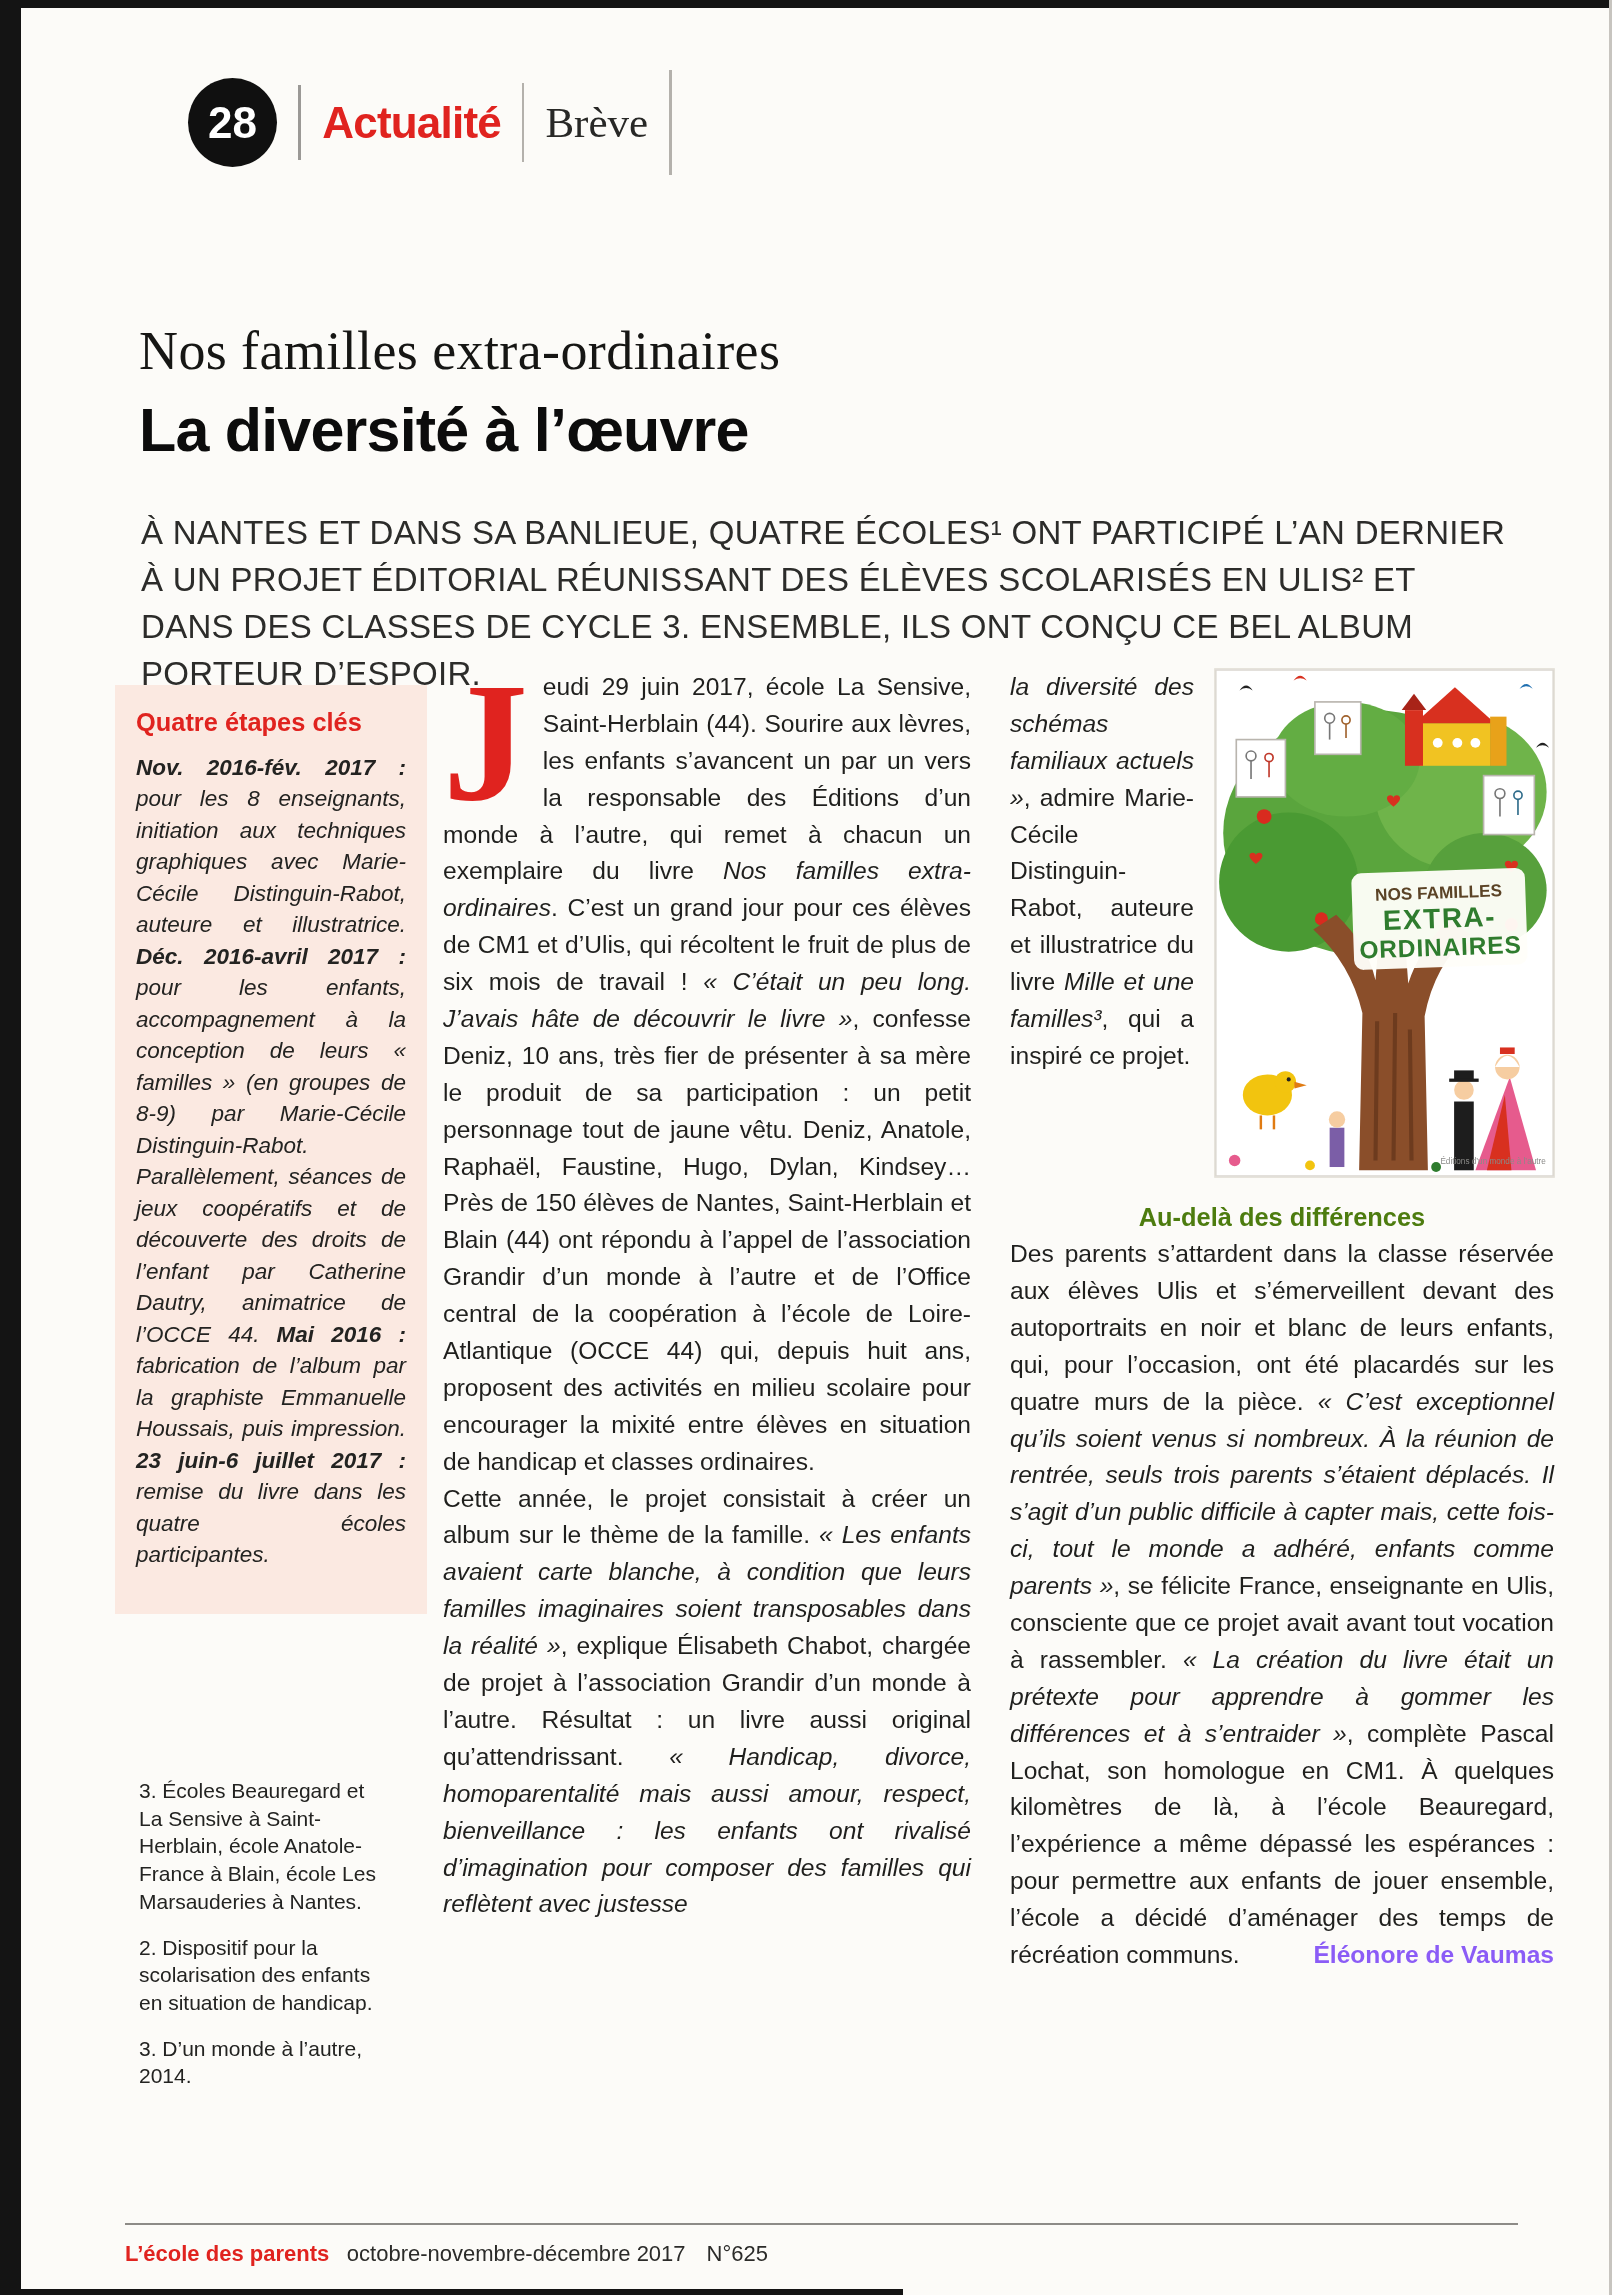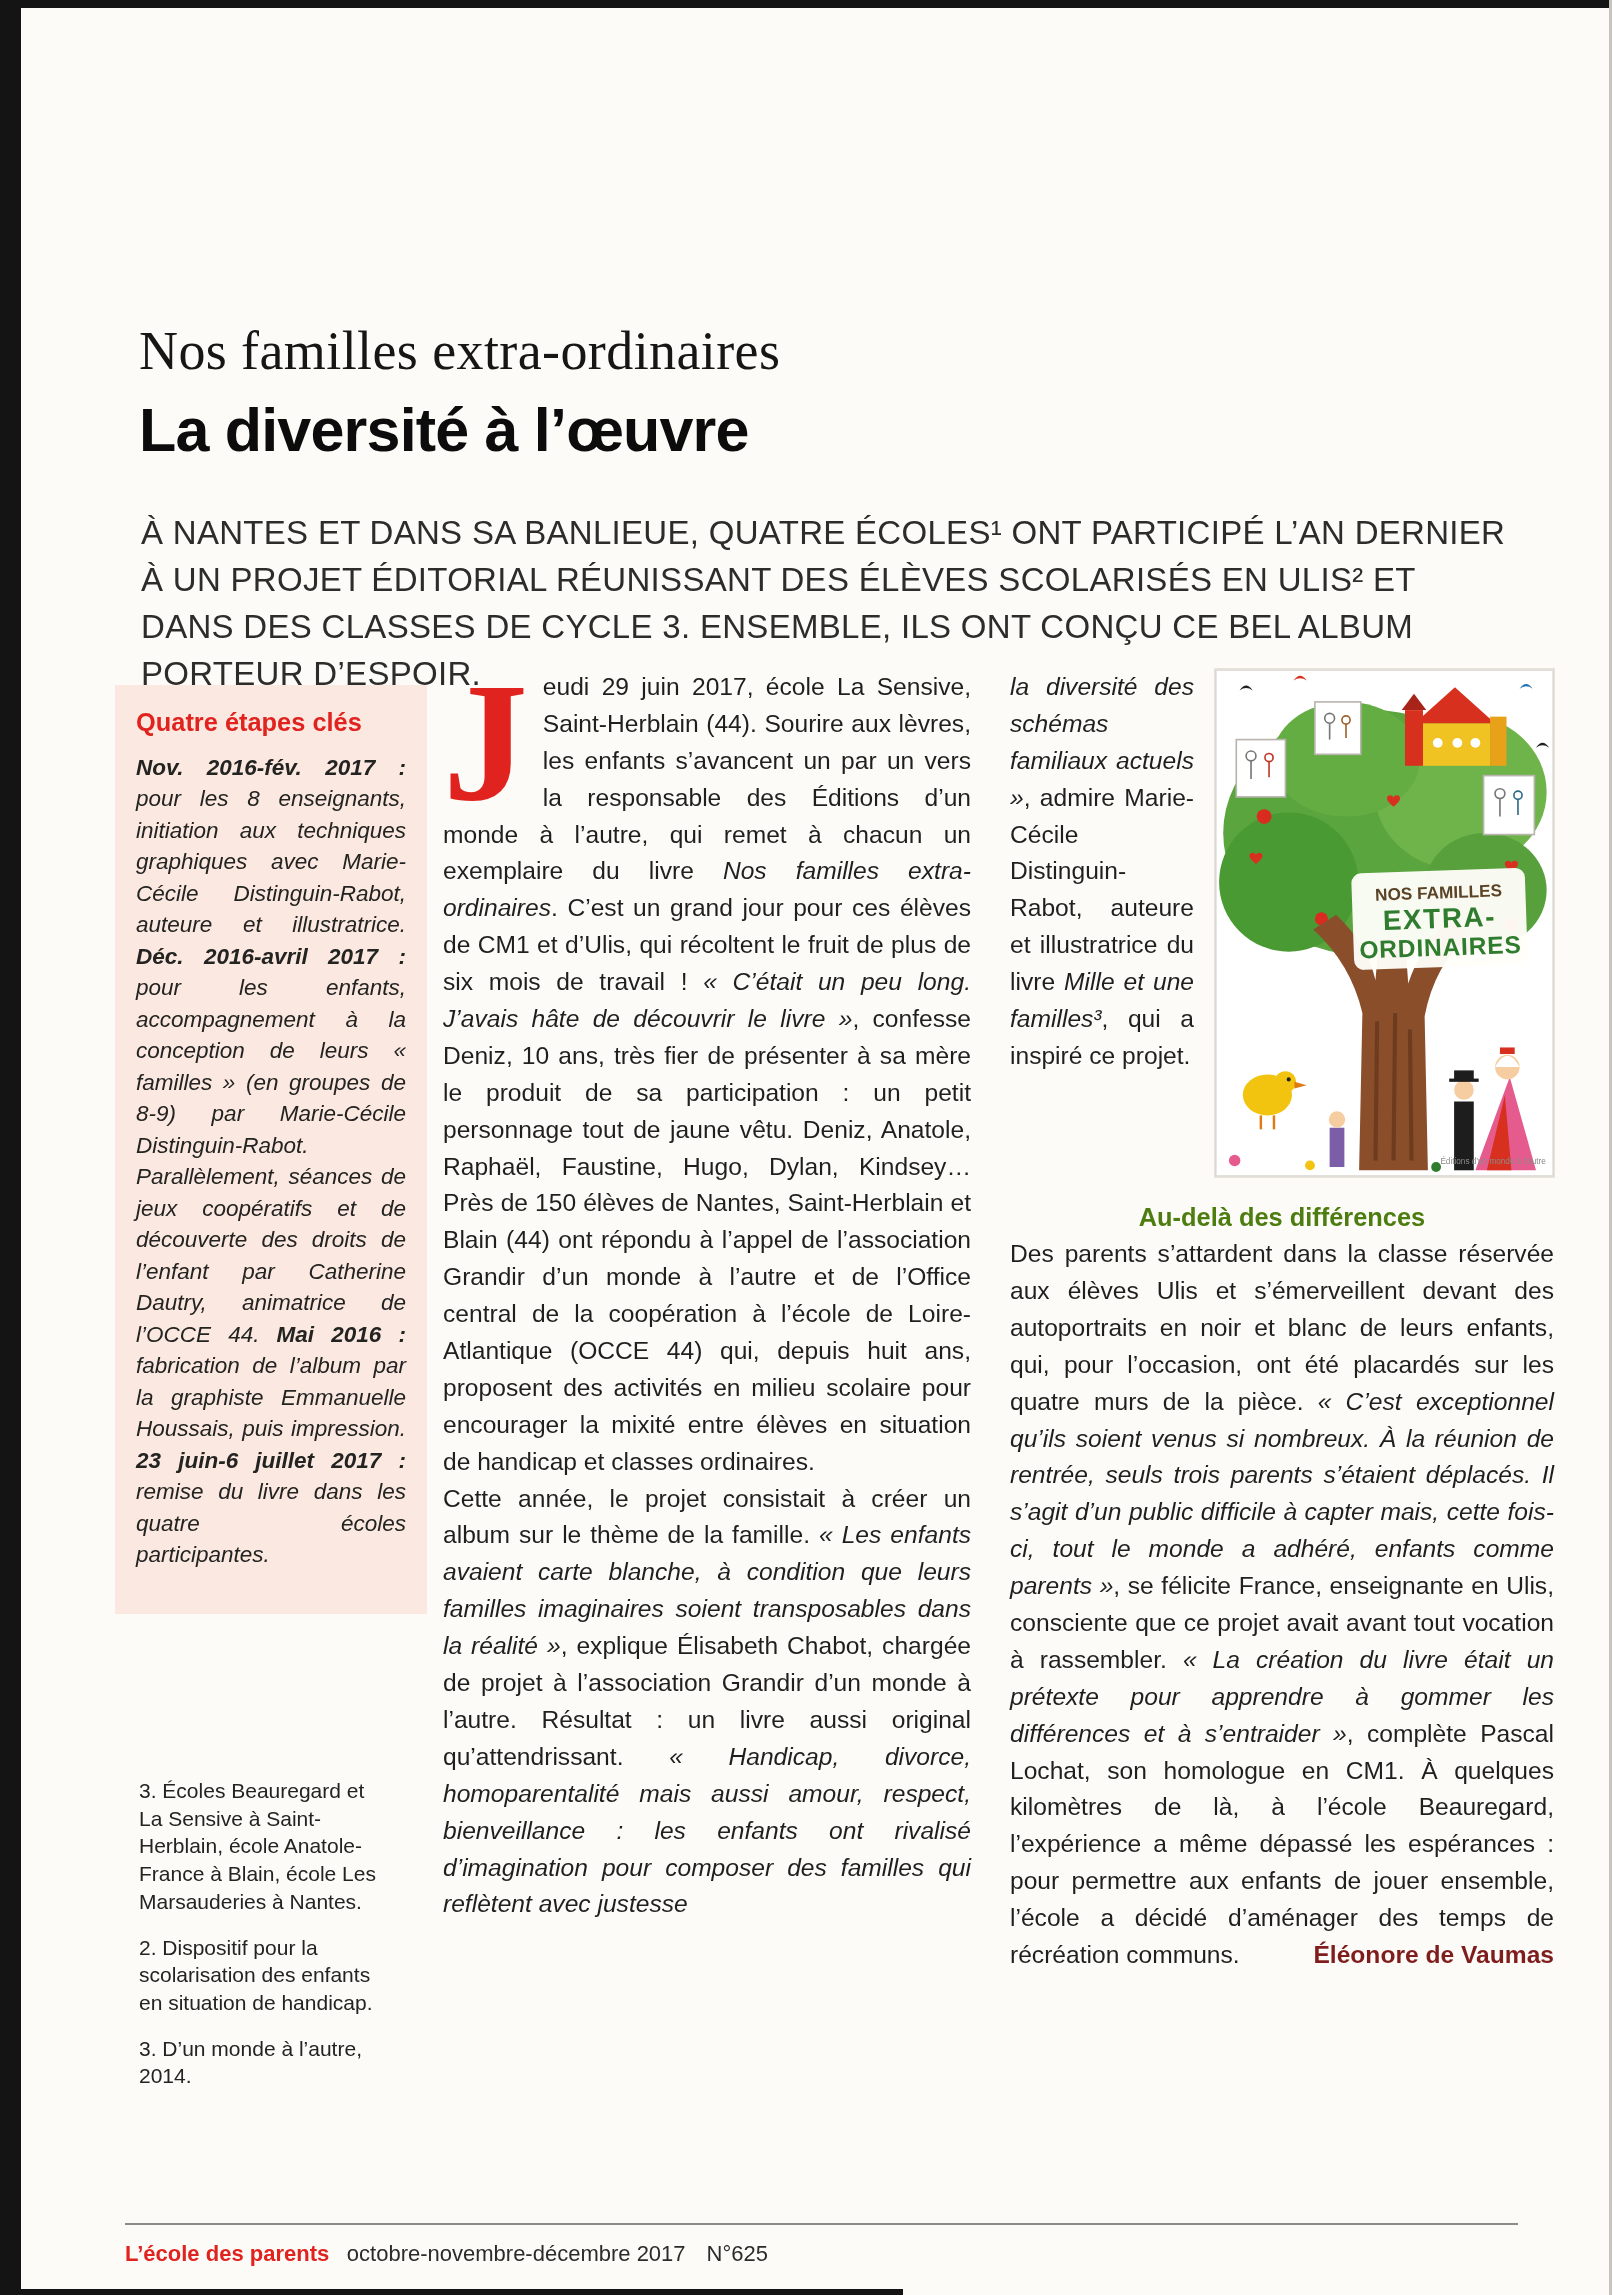--- a/index.html
+++ b/index.html
@@ -66,39 +66,47 @@
   .it { font-style:italic; }
 
   
   .col-right {
     position:absolute; left:1010px; top:669px; width:544px;
     font-size:24.6px; line-height:1.5; text-align:justify;
   }
   .col-right p { margin:0; }
   .book-cover { float:right; width:339px; height:508px; margin:0 0 21px 21px; box-shadow:0 0 0 0.8px #e0dcd4; background:#fff; }
   .subhead { clear:both; font-weight:bold; font-size:25.4px; color:#4d7c0f; margin:36px 0 16.4px; text-align:center; }
-  .author { float:right; font-weight:bold; color:#7f1d1d; margin-left:5px; }
+  .author { float:right; font-weight:bold; color:#8b5cf6; margin-left:5px; }
 
   
   .footer {
     position:absolute; left:125px; top:2223px; width:1393px;
     border-top:2.5px solid #8d8b87; padding-top:16.4px; font-size:22px; color:#2b2b29;
   }
   .footer .mag { color:#e0231f; font-weight:bold; margin-right:11.5px; }
 </style>
 </head>
 <body>
 
 <div class="page">
 
   <div class="edge-left"></div>
   <div class="edge-top"></div>
   <div class="edge-bottom"></div>
   <div class="edge-right"></div>
 
+  <div class="masthead">
+    <div class="page-num">28</div>
+    <div class="rule-v"></div>
+    <div class="section-label">Actualité</div>
+    <div class="rule-v2"></div>
+    <div class="rubric-label">Brève</div>
+    <div class="rule-v3"></div>
+  </div>
 
   <div class="headline">
     <div class="kicker">Nos familles extra-ordinaires</div>
     <div class="title">La diversité à l’œuvre</div>
   </div>
 
   <div class="standfirst">À NANTES ET DANS SA BANLIEUE, QUATRE ÉCOLES¹ ONT PARTICIPÉ L’AN DERNIER À UN PROJET ÉDITORIAL RÉUNISSANT DES ÉLÈVES SCOLARISÉS EN ULIS² ET DANS DES CLASSES DE CYCLE 3. ENSEMBLE, ILS ONT CONÇU CE BEL ALBUM PORTEUR D’ESPOIR.</div>
 
   <div class="sidebar-box">
     <p class="sidebar-title">Quatre étapes clés</p>

